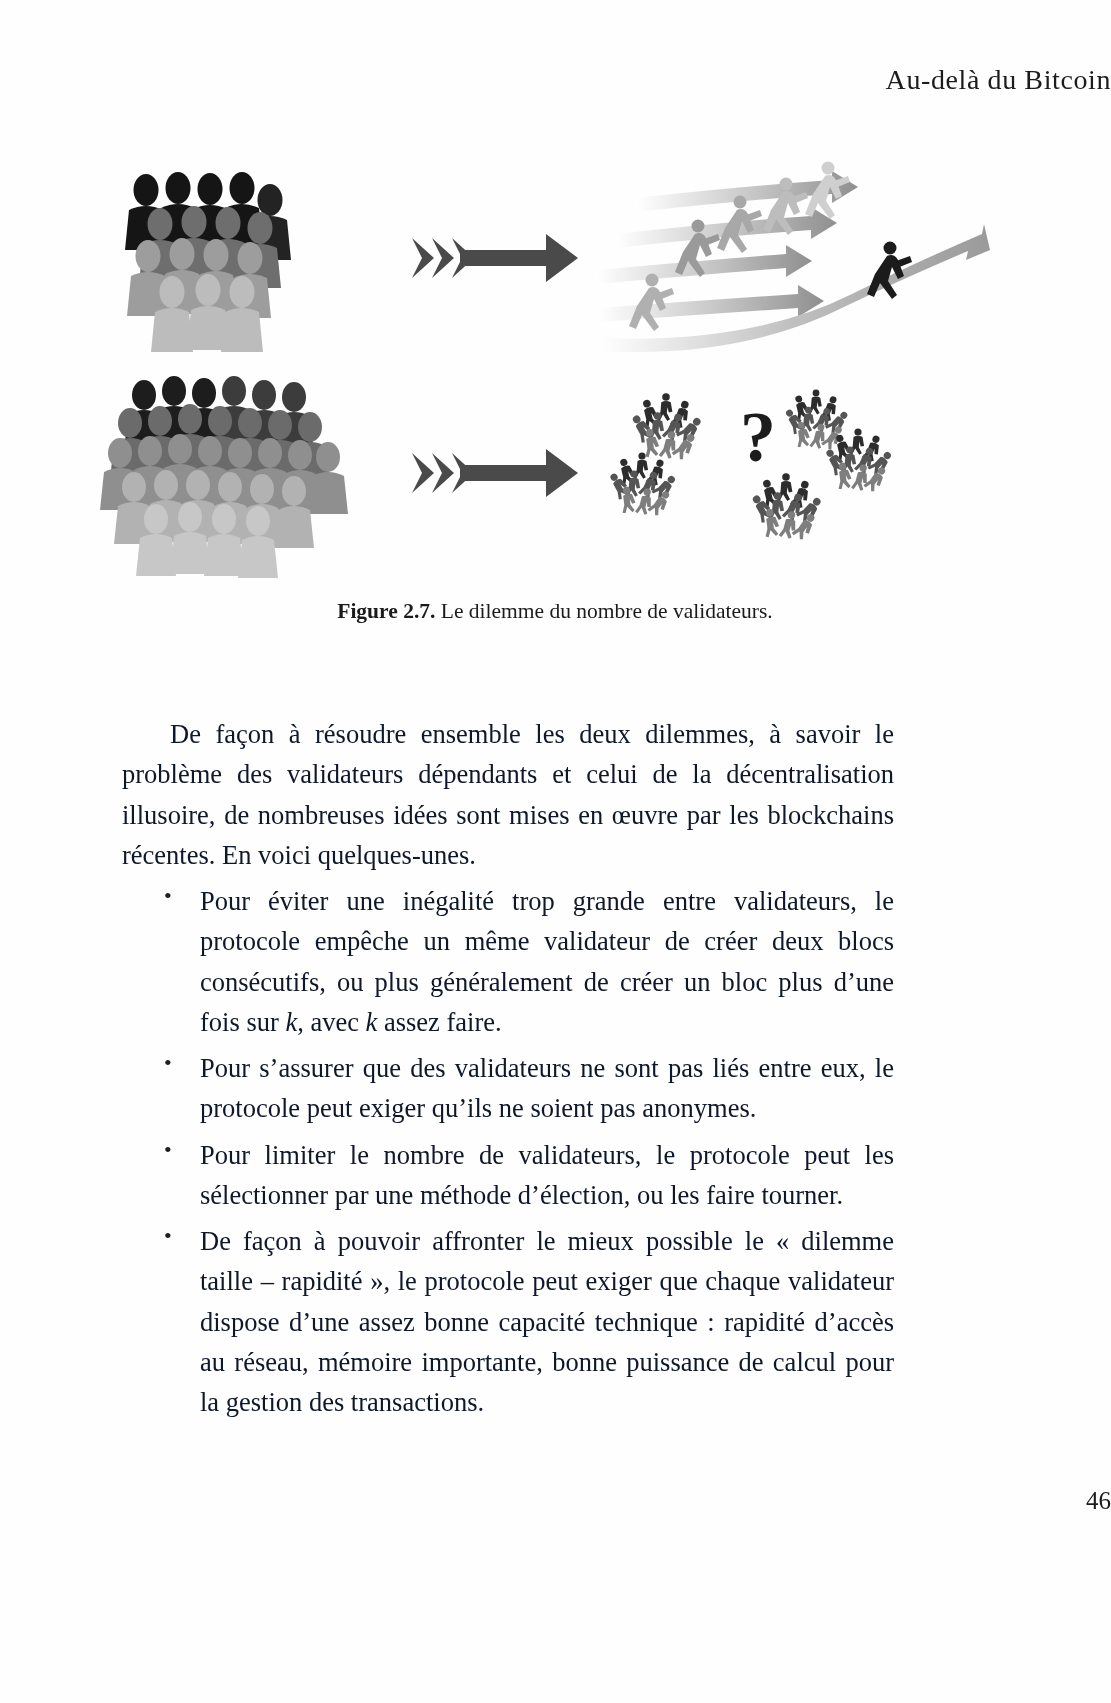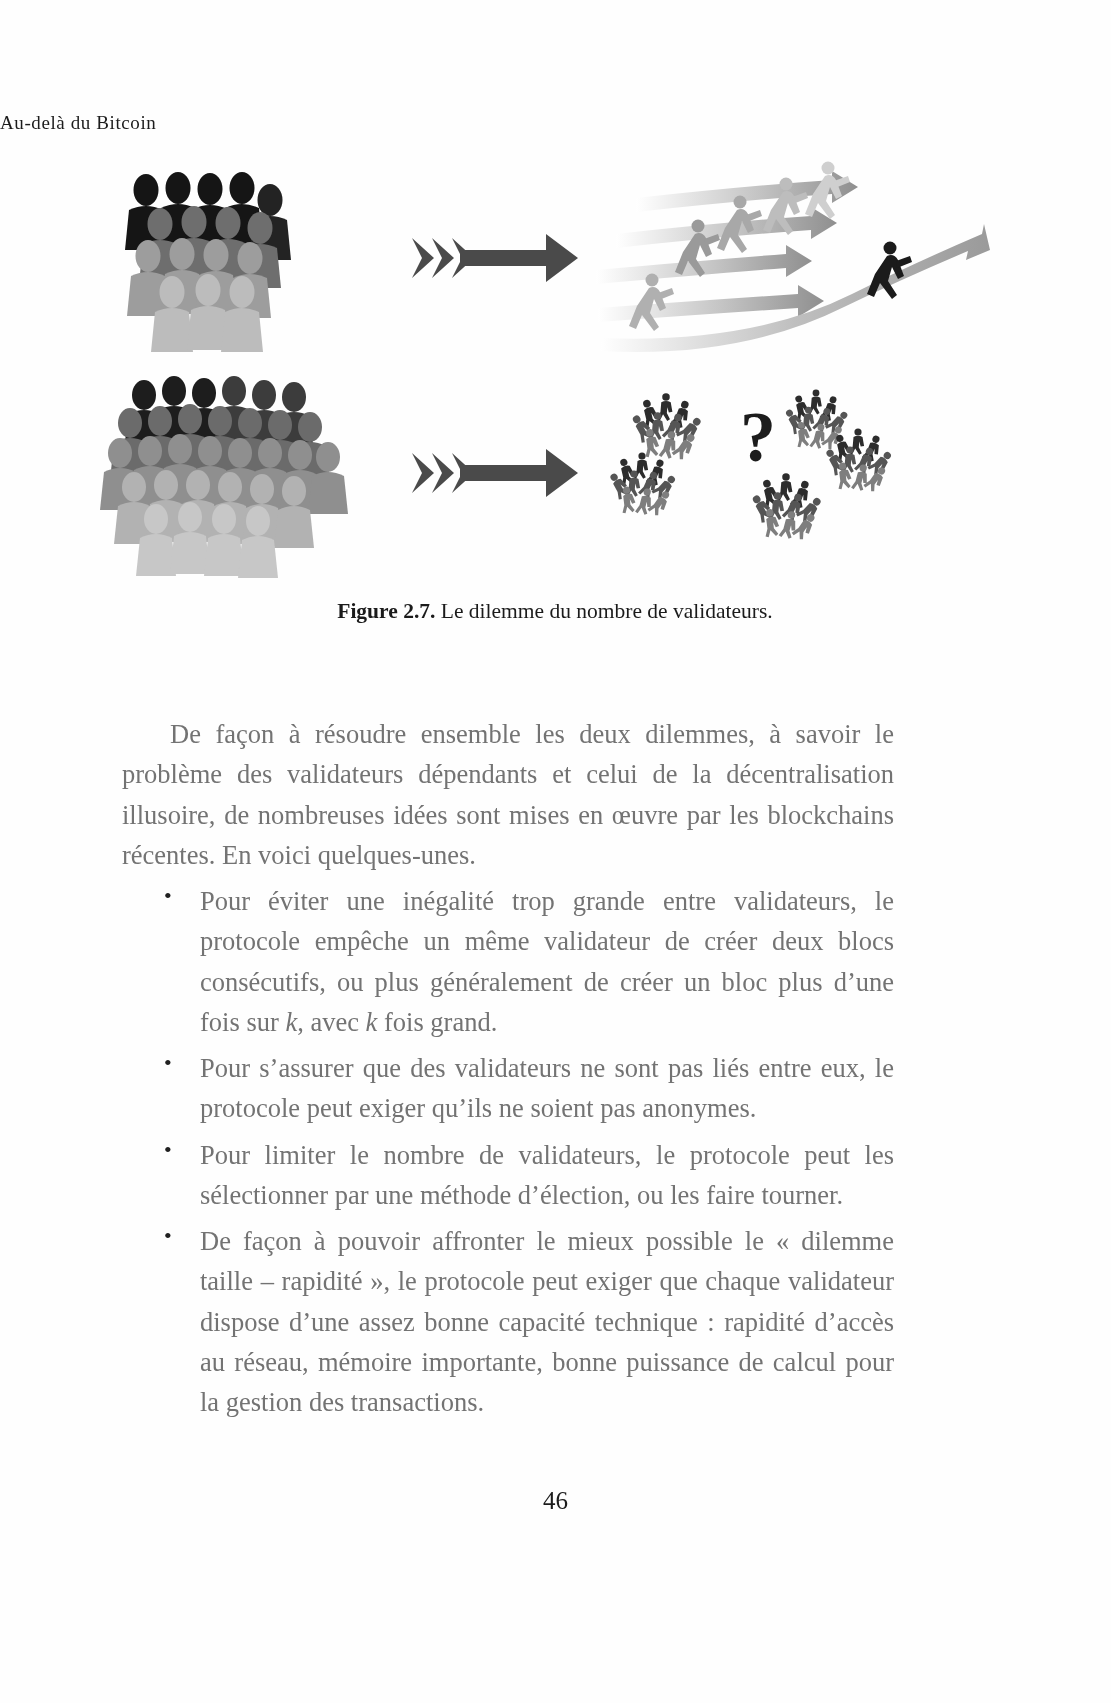--- a/index.html
+++ b/index.html
@@ -21,25 +21,24 @@
     inset: 0;
     background: #fefefe;
   }
 
   
   .running-head {
     position: absolute;
     top: 64px;
     left: 0;
     right: 0;
-    text-align: left;
-    font-size: 19px;
+    text-align: right;
+    font-size: 28px;
     letter-spacing: 0.6px;
     color: #1c1c1c;
-    margin-top: 48px;
   }
 
   
   .figure-block {
     position: absolute;
     top: 150px;
     left: 110px;
     width: 890px;
     height: 430px;
   }
@@ -87,21 +86,21 @@
   }
 
   
   .body-col {
     position: absolute;
     top: 714px;
     left: 122px;
     width: 772px;
     font-size: 26.5px;
     line-height: 1.52;
-    color: #737373;
+    color: #0f172a;
   }
 
   p.para {
     margin: 0;
     text-align: justify;
     text-indent: 48px;
     hyphens: manual;
   }
 
   ul.bullets {
@@ -125,21 +124,21 @@
     color: #202020;
   }
   ul.bullets > li i { font-style: italic; }
 
   
   .folio {
     position: absolute;
     bottom: 188px;
     left: 0;
     right: 0;
-    text-align: center;
+    text-align: right;
     font-size: 25px;
     color: #1c1c1c;
   }
 </style>
 </head>
 <body>
 
 <div class="page">
 
   <div class="running-head">Au-delà du Bitcoin</div>
@@ -372,21 +371,21 @@
     <div class="cap-title-line">
       <span class="cap-label">Figure 2.7.</span>
       <span>Le dilemme du nombre de validateurs.</span>
     </div>
   </div>
 
   <div class="body-col">
     <p class="para">De façon à résoudre ensemble les deux dilemmes, à savoir le problème des validateurs dépendants et celui de la décentralisa­tion illusoire, de nombreuses idées sont mises en œuvre par les blockchains récentes. En voici quelques-unes.</p>
 
     <ul class="bullets">
-      <li><span>Pour éviter une inégalité trop grande entre validateurs, le protocole empêche un même validateur de créer deux blocs consécutifs, ou plus généralement de créer un bloc plus d’une fois sur </span><i>k</i><span>, avec </span><i>k</i><span> fois grand.</span></li>
+      <li><span>Pour éviter une inégalité trop grande entre validateurs, le protocole empêche un même validateur de créer deux blocs consécutifs, ou plus généralement de créer un bloc plus d’une fois sur </span><i>k</i><span>, avec </span><i>k</i><span> assez faire.</span></li>
       <li><span>Pour s’assurer que des validateurs ne sont pas liés entre eux, le protocole peut exiger qu’ils ne soient pas anonymes.</span></li>
       <li><span>Pour limiter le nombre de validateurs, le protocole peut les sélectionner par une méthode d’élection, ou les faire tourner.</span></li>
       <li><span>De façon à pouvoir affronter le mieux possible le « dilemme taille – rapidité », le protocole peut exiger que chaque vali­dateur dispose d’une assez bonne capacité technique : rapidité d’accès au réseau, mémoire importante, bonne puissance de calcul pour la gestion des transactions.</span></li>
     </ul>
   </div>
 
   <div class="folio">46</div>
 </div>
 
 </body></html>

